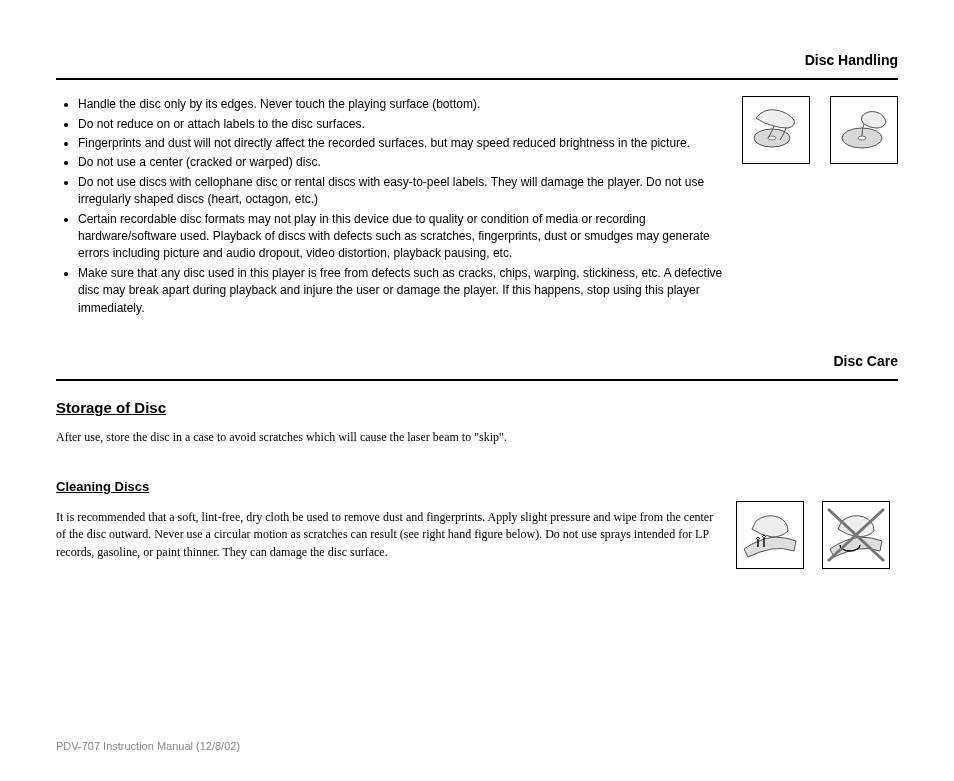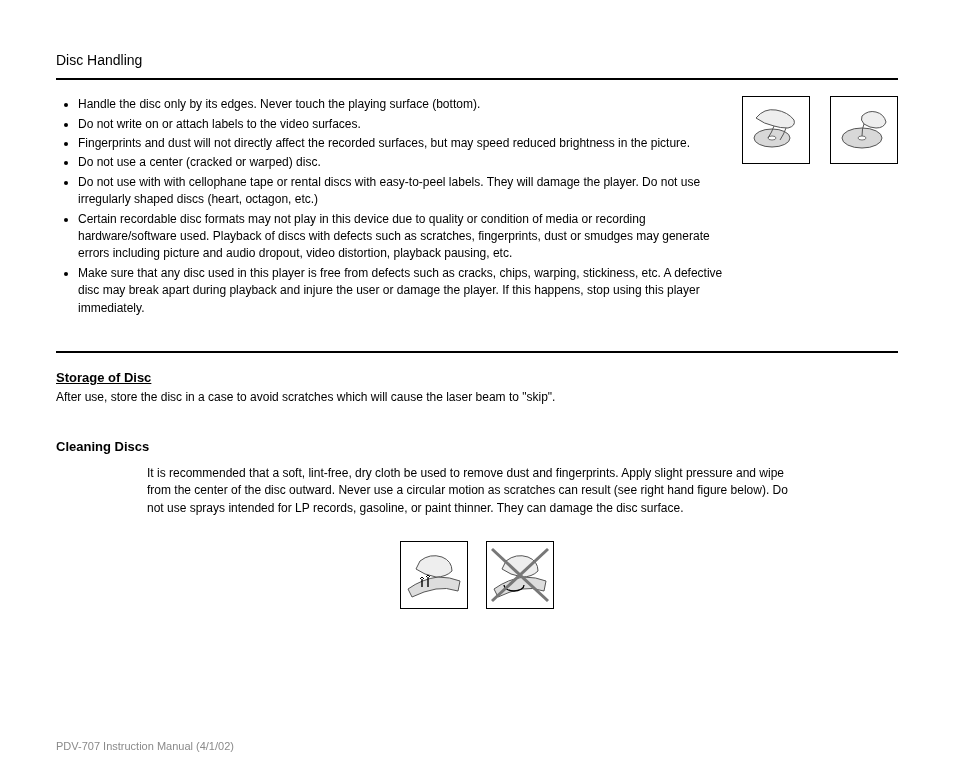--- a/index.html
+++ b/index.html
@@ -13,22 +13,23 @@
       background: #ffffff;
       font-family: Arial, Helvetica, sans-serif;
       font-size: 12px;
       line-height: 1.45;
       color: #000000;
       padding: 50px 56px 40px 56px;
       position: relative;
     }
     .section-title {
       font-size: 14px;
-      font-weight: normal;
+      font-weight: bold;
       margin-bottom: 6px;
+      text-align: right;
     }
     .heavy-rule {
       border: none;
       border-top: 2px solid #000;
       margin: 8px 0 16px 0;
       width: 100%;
     }
     .content-row {
       display: flex;
       gap: 12px;
@@ -58,45 +59,46 @@
     }
     ul.bullets {
       list-style: disc;
       padding-left: 22px;
     }
     ul.bullets li {
       margin-bottom: 2px;
     }
     .sub-heading {
       font-weight: bold;
-      font-size: 13px;
+      font-size: 15px;
       text-decoration: underline;
-      margin-bottom: 1px;
+      margin-bottom: 10px;
       display: inline-block;
     }
     .sub-heading2 {
       font-weight: bold;
       font-size: 13px;
+      text-decoration: underline;
       margin-top: 24px;
       margin-bottom: 8px;
       display: inline-block;
       text-align: right;
     }
     .para {
       margin-bottom: 8px;
       max-width: 680px;
+      font-family: Liberation Serif, serif;
     }
     .section2 {
       margin-top: 32px;
     }
     .clean-row {
       display: flex;
       gap: 20px;
-      align-items: center;
-      flex-direction: column;
+      align-items: flex-end;
     }
     .clean-text {
       flex: 1;
       max-width: 660px;
     }
     .clean-figs {
       display: flex;
       gap: 18px;
       margin-top: -4px;
     }
@@ -112,24 +114,24 @@
 </head>
 <body>
 
 <div>
   <div class="section-title">Disc Handling</div>
   <hr class="heavy-rule">
   <div class="content-row">
     <div class="text-col">
       <ul class="bullets">
         <li>Handle the disc only by its edges.  Never touch the playing surface (bottom).</li>
-        <li>Do not write on or attach labels to the video surfaces.</li>
+        <li>Do not reduce on or attach labels to the disc surfaces.</li>
         <li>Fingerprints and dust will not directly affect the recorded surfaces, but may speed reduced brightness in the picture.</li>
         <li>Do not use a center (cracked or warped) disc.</li>
-        <li>Do not use with with cellophane tape or rental discs with easy-to-peel labels.  They will damage the player.  Do not use irregularly shaped discs (heart, octagon, etc.)</li>
+        <li>Do not use discs with cellophane disc or rental discs with easy-to-peel labels.  They will damage the player.  Do not use irregularly shaped discs (heart, octagon, etc.)</li>
         <li>Certain recordable disc formats may not play in this device due to quality or condition of media or recording hardware/software used.  Playback of discs with defects such as scratches, fingerprints, dust or smudges may generate errors including picture and audio dropout, video distortion, playback pausing, etc.</li>
         <li>Make sure that any disc used in this player is free from defects such as cracks, chips, warping, stickiness, etc.  A defective disc may break apart during playback and injure the user or damage the player.  If this happens, stop using this player immediately.</li>
       </ul>
     </div>
     <div class="figs-col">
       <div class="fig-box">
         <svg viewBox="0 0 64 64">
           <ellipse cx="28" cy="40" rx="18" ry="9" fill="#d8d8d8" stroke="#555" stroke-width="1"></ellipse>
           <ellipse cx="28" cy="40" rx="4" ry="2" fill="#fff" stroke="#555" stroke-width="0.8"></ellipse>
           <path d="M12 20 Q20 10 32 12 Q44 14 50 22 Q52 28 44 30 Q36 30 30 28 Q20 26 12 20 Z" fill="#eee" stroke="#555" stroke-width="1"></path>
@@ -143,20 +145,21 @@
           <ellipse cx="30" cy="40" rx="4" ry="2" fill="#fff" stroke="#555" stroke-width="0.8"></ellipse>
           <path d="M44 14 Q52 16 54 24 Q52 30 44 30 Q38 30 32 26 Q28 22 30 18 Q36 12 44 14 Z" fill="#eee" stroke="#555" stroke-width="1"></path>
           <path d="M30 38 Q30 30 32 26" stroke="#555" stroke-width="1" fill="none"></path>
         </svg>
       </div>
     </div>
   </div>
 </div>
 
 <div class="section2">
+  <div class="section-title">Disc Care</div>
   <hr class="heavy-rule">
 
   <div>
     <span class="sub-heading">Storage of Disc</span>
     <div class="para">After use, store the disc in a case to avoid scratches which will cause the laser beam to "skip".</div>
   </div>
 
   <div>
     <span class="sub-heading2">Cleaning Discs</span>
     <div class="clean-row">
@@ -179,13 +182,13 @@
             <path d="M16 42 A10 6 0 1 0 36 42" fill="none" stroke="#000" stroke-width="1.3"></path>
             <line x1="4" y1="6" x2="60" y2="58" stroke="#777" stroke-width="3"></line>
             <line x1="60" y1="6" x2="4" y2="58" stroke="#777" stroke-width="3"></line>
           </svg>
         </div>
       </div>
     </div>
   </div>
 </div>
 
-<div class="footer">PDV-707 Instruction Manual (4/1/02)</div>
+<div class="footer">PDV-707 Instruction Manual (12/8/02)</div>
 
 </body></html>

